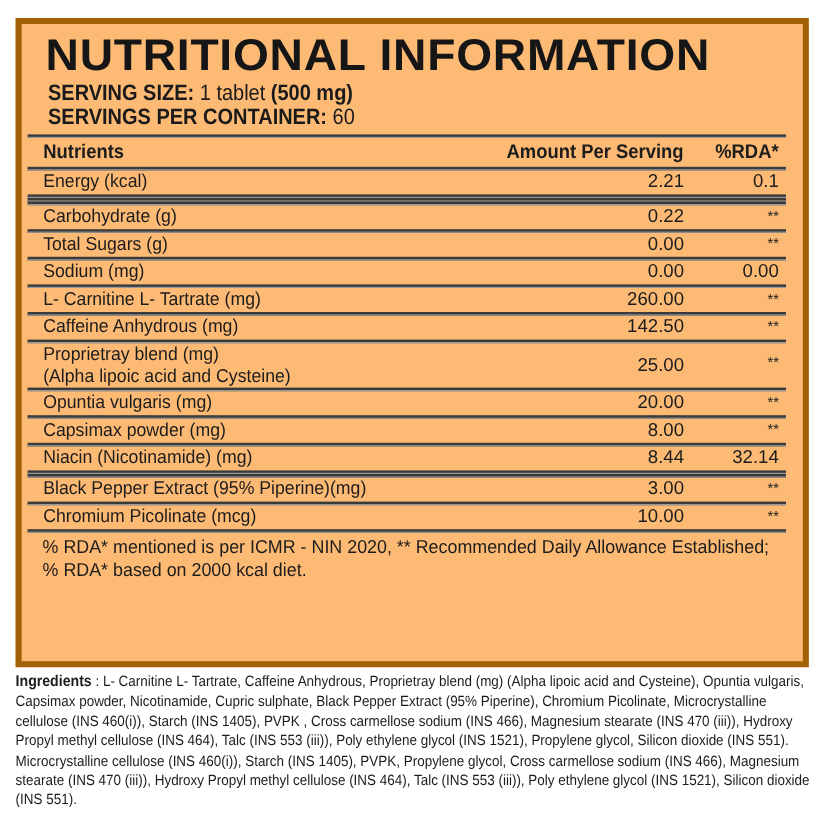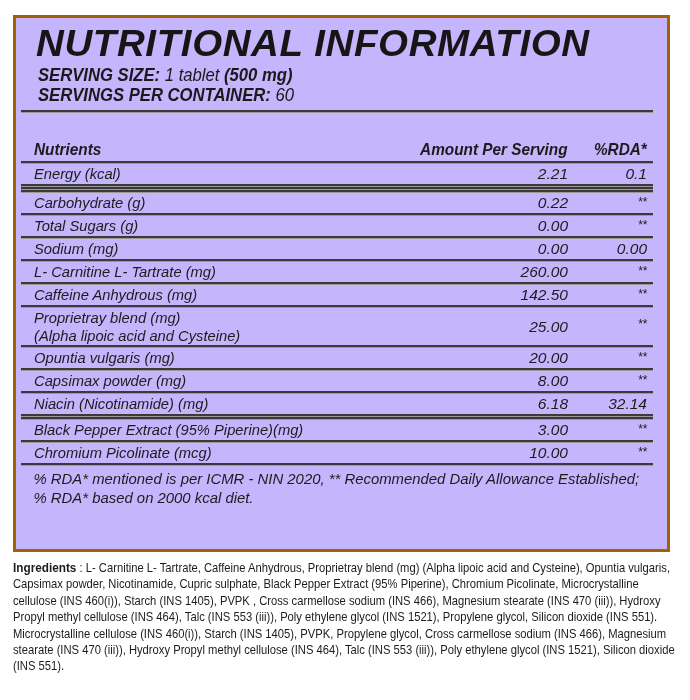--- a/index.html
+++ b/index.html
@@ -1,37 +1,37 @@
 <!DOCTYPE html>
 <html><head>
 <meta charset="utf-8">
 <style>
   html, body { margin: 0; padding: 0; background: #ffffff; }
   body { width: 690px; height: 700px; position: relative; overflow: hidden; color: #1a1a1a; font-family: "Liberation Sans", "DejaVu Sans", sans-serif; }
 
   .panel {
     position: absolute; left: 13px; top: 15px; width: 651px; height: 531px;
-    border: 3px solid #a16207; background: #c4b5fd; font-style: italic;
+    border: 5px solid #a16207; background: #fdba74;
   }
   .title {
     position: absolute; left: 20px; top: 6px; margin: 0;
     font-family: "Liberation Sans", sans-serif; font-weight: 700;
     font-size: 37px; letter-spacing: 0.6px; line-height: 40px; color: #161616;
     transform: scaleX(1.04); transform-origin: left top;
   }
   .serving { position: absolute; left: 22px; font-size: 18.5px; line-height: 20px; color: #1a1a1a;
     transform: scaleX(0.9); transform-origin: left top; white-space: nowrap; }
   .serving b { font-weight: 700; }
   .serving.l1 { top: 47px; }
   .serving.l2 { top: 67px; }
 
   .table { position: absolute; left: 5px; top: 92px; width: 632px; }
   .rule { height: 3px; background: #3a3a3a; border-bottom: 1px solid #999; box-sizing: border-box; }
   .row { position: relative; height: 20px; display: flex; align-items: center; }
-  .row.hdr { height: 24px; margin-top: 24px; }
+  .row.hdr { height: 24px; }
   .row.tall { height: 37px; }
   .cell { position: absolute; font-size: 15.5px; color: #1c1c1c; white-space: nowrap; }
   .cell.name { left: 13px; transform: scaleX(0.95); transform-origin: left center; }
   .cell.amt { right: 85px; text-align: right; }
   .cell.rda { right: 6px; text-align: right; }
   .cell.rda.star { top: 2px; font-size: 12px; }
   .hdr .cell { font-weight: 700; font-size: 16.5px; transform: scaleX(0.93); }
   .hdr .cell.name { transform-origin: left center; }
   .hdr .cell.amt { transform-origin: right center; }
   .hdr .cell.rda { transform-origin: right center; }
@@ -138,21 +138,21 @@
 
     <div class="row">
       <span class="cell name">Capsimax powder (mg)</span>
       <span class="cell amt">8.00</span>
       <span class="cell rda star">**</span>
     </div>
     <div class="rule"></div>
 
     <div class="row">
       <span class="cell name">Niacin (Nicotinamide) (mg)</span>
-      <span class="cell amt">6.18</span>
+      <span class="cell amt">8.44</span>
       <span class="cell rda">32.14</span>
     </div>
     <div class="rule"></div>
 
     <div class="rule"></div>
 
     <div class="row">
       <span class="cell name">Black Pepper Extract (95% Piperine)(mg)</span>
       <span class="cell amt">3.00</span>
       <span class="cell rda star">**</span>

